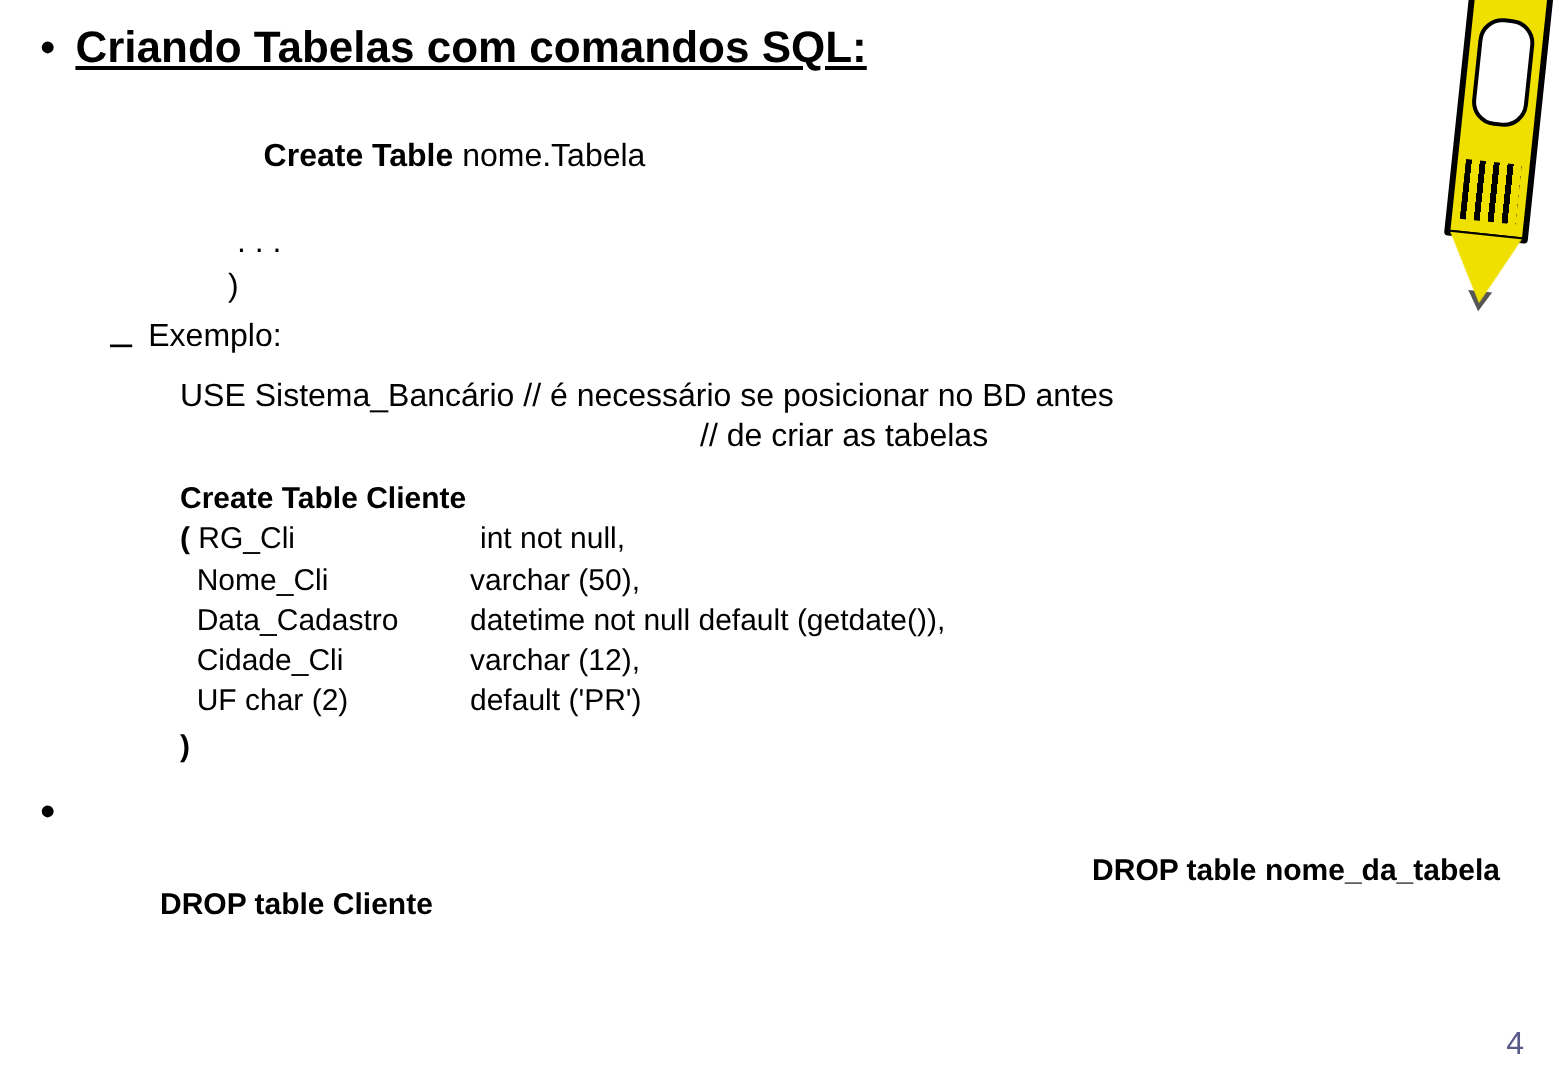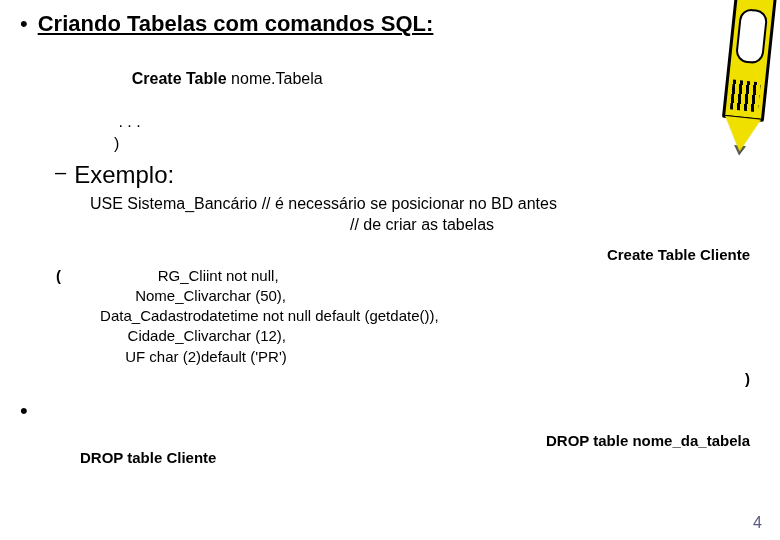--- a/index.html
+++ b/index.html
@@ -14,24 +14,24 @@
     overflow: hidden;
   }
   .bullet-row { display: flex; align-items: flex-start; margin-bottom: 2px; }
   .bullet-dot { font-size: 22px; line-height: 1.3; margin-right: 10px; }
   .h1 { font-size: 22px; font-weight: bold; text-decoration: underline; line-height: 1.3; }
   .syntax-block { margin-left: 94px; margin-top: 8px; font-size: 16px; line-height: 1.35; }
   .syntax-line { white-space: pre; }
   .bold { font-weight: bold; }
   .sub-bullet-row { display: flex; align-items: flex-start; margin-left: 35px; margin-top: 4px; }
   .sub-dash { font-size: 20px; margin-right: 8px; line-height: 1.3; }
-  .sub-heading { font-size: 24px; line-height: 1.3; }
+  .sub-heading { font-size: 16px; line-height: 1.3; }
   .use-block { margin-left: 70px; margin-top: 4px; font-size: 16px; line-height: 1.3; }
   .use-cont { margin-left: 260px; }
-  .code-block { margin-left: 36px; margin-top: 10px; font-size: 15px; line-height: 1.35; text-align: right; }
+  .code-block { margin-left: 70px; margin-top: 10px; font-size: 15px; line-height: 1.35; }
   .code-row { display: flex; }
   .col1 { width: 145px; white-space: pre; }
   .col2 { white-space: pre; }
   .paren-row { margin-top: 2px; }
   .section2 { margin-top: 8px; }
   .drop-line { margin-left: 50px; margin-top: 6px; font-size: 15px; font-weight: bold; text-align: right; }
   .drop-example { margin-left: 60px; font-size: 15px; font-weight: bold; }
   .page-num { position: absolute; bottom: 8px; right: 18px; font-size: 16px; color: #5a5a8a; }
   .crayon {
     position: absolute;

